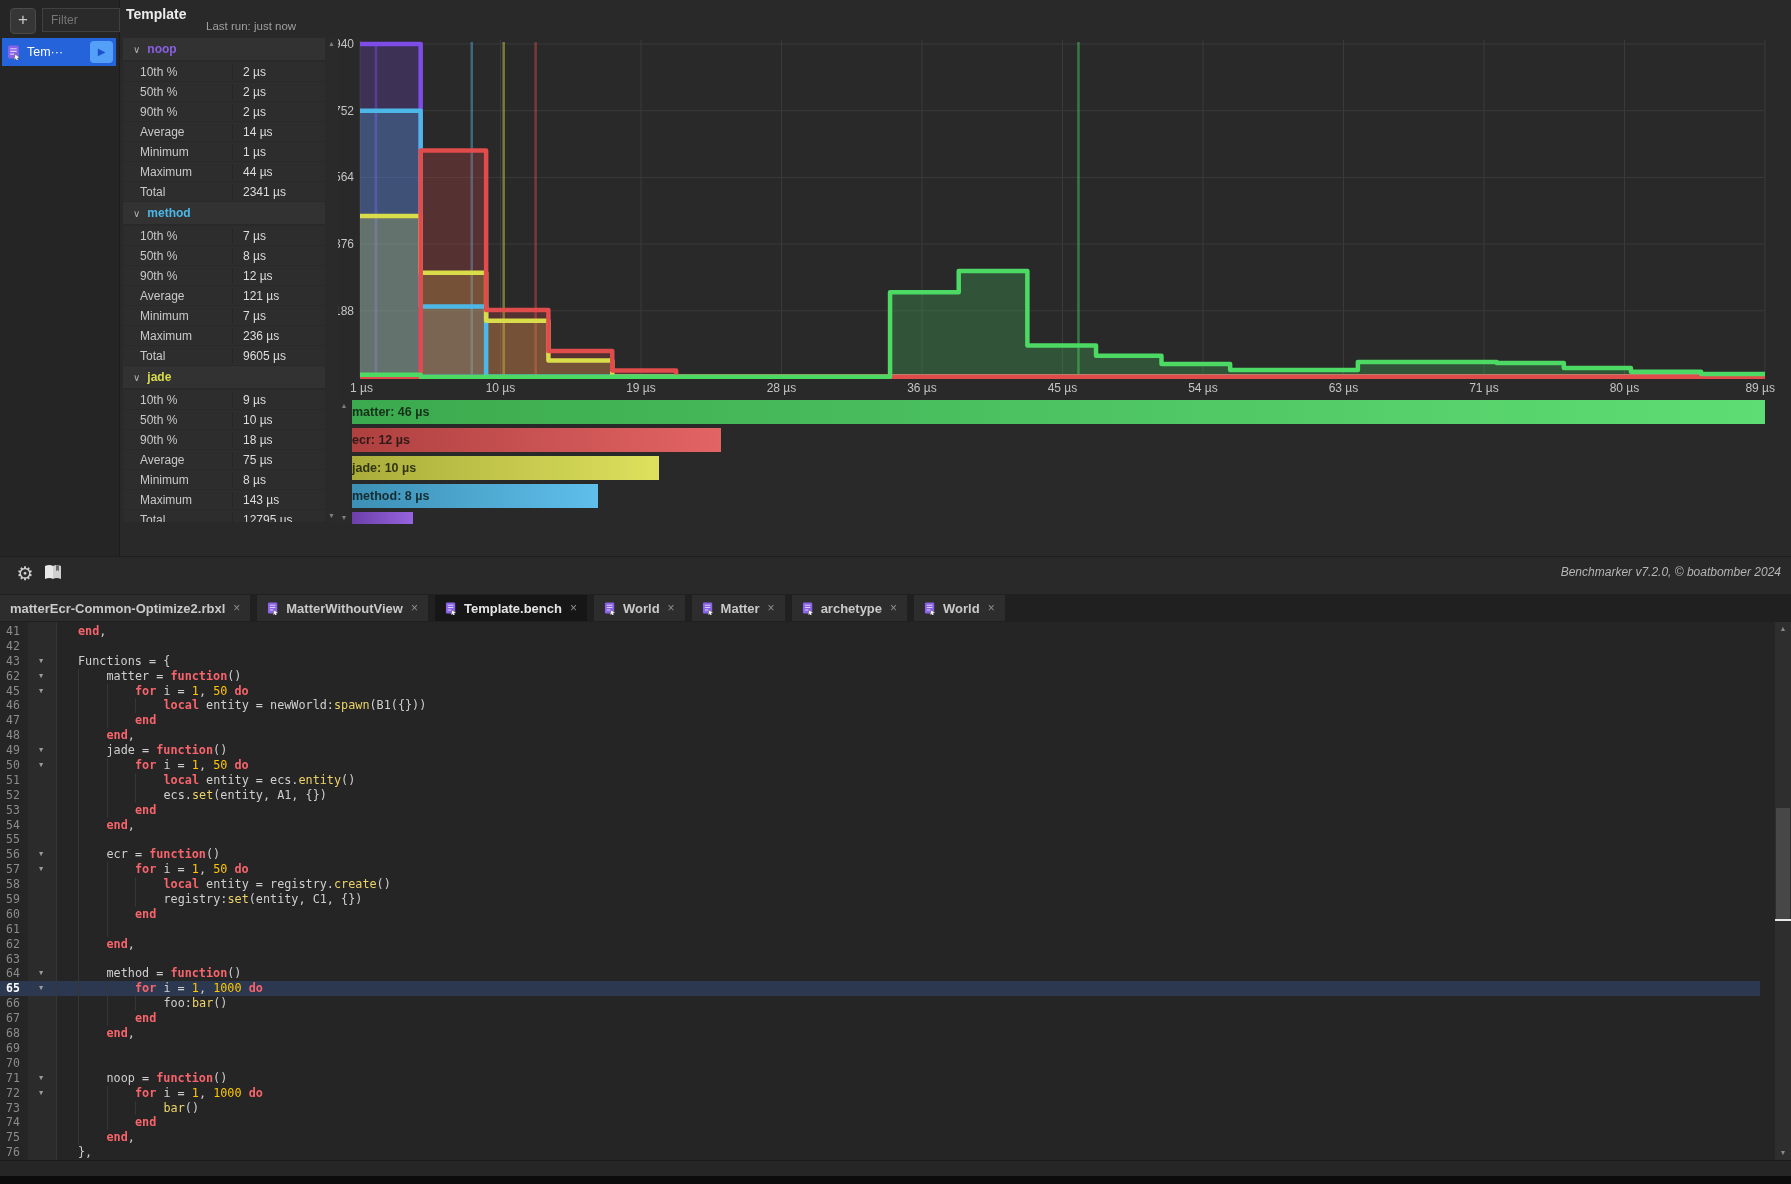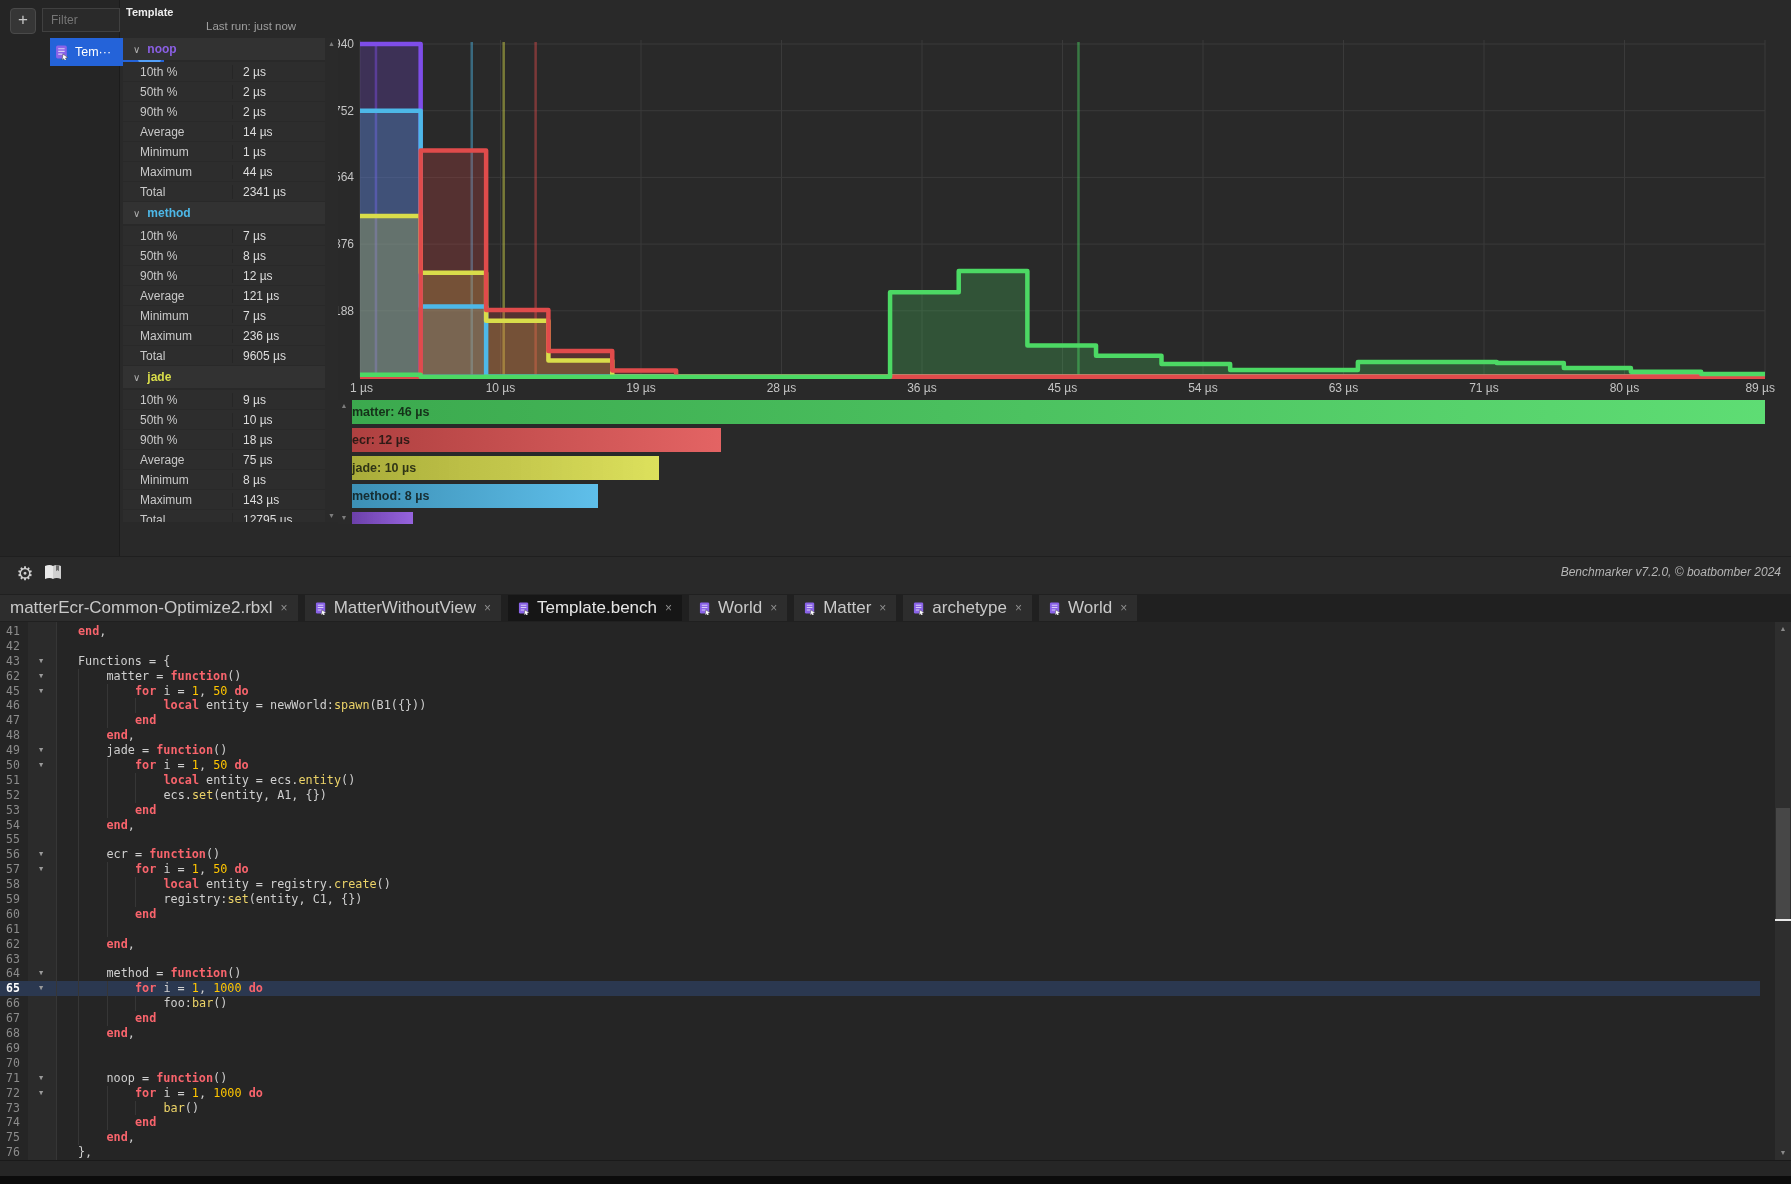--- a/index.html
+++ b/index.html
@@ -6,25 +6,25 @@
   #screen{position:relative;width:1791px;height:1184px;background:#292929;overflow:hidden;
     font-family:"Liberation Sans",sans-serif;color:#ccc;}
   .abs{position:absolute;}
   
   #plugin{left:0;top:0;width:1791px;height:594px;background:#292929;}
   #left-panel{left:0;top:0;width:119px;height:556px;background:#252525;border-right:1px solid #1c1c1c;}
   #add-btn{left:10px;top:8px;width:24px;height:24px;background:#363636;border:1px solid #4a4a4a;border-radius:4px;
     color:#c8c8c8;font-size:17px;line-height:22px;text-align:center;cursor:default;}
   #filter-input{left:42px;top:8px;width:68px;height:22px;background:#2a2a2a;border:1px solid #404040;border-radius:0;
     color:#7a7a7a;font-size:12px;padding:0 0 0 8px;font-family:"Liberation Sans",sans-serif;}
-  #bench-item{left:2px;top:38px;width:114px;height:28px;background:#2463d9;display:flex;align-items:center;margin-left:48px;}
+  #bench-item{left:2px;top:38px;width:114px;height:28px;background:#2463d9;display:flex;align-items:center;}
   #bench-item .lbl{color:#fff;font-size:12.5px;margin-left:5px;flex:1;}
   #play-btn{width:23px;height:22px;background:#54a0f8;border-radius:4px;margin-right:3px;
     color:#1c52cc;font-size:10px;text-align:center;line-height:22px;}
-  #hdr-title{left:126px;top:6px;font-size:11px;font-weight:bold;color:#ececec;}
+  #hdr-title{left:126px;top:6px;font-size:14px;font-weight:bold;color:#ececec;}
   #hdr-lastrun{left:206px;top:11px;font-size:11.5px;color:#9f9f9f;margin-top:9px;}
   
   #stats{left:123px;top:38px;width:202px;height:484px;overflow:hidden;}
   .sec-hdr{height:22px;background:#323232;margin-bottom:2px;display:flex;align-items:center;font-size:12px;font-weight:bold;}
   .sec-hdr .chev{color:#b0b0b0;font-size:10px;margin:0 7px 0 10px;font-weight:normal;}
   .stat-row{height:19px;margin-bottom:1px;background:#2d2d2d;display:flex;font-size:12px;align-items:center;}
   .stat-row .sl{width:92px;padding-left:17px;color:#c9c9c9;}
   .stat-row .sv{flex:1;border-left:1px solid #262626;padding-left:10px;color:#dedede;}
   .vscroll{background:#2a2a2a;display:flex;flex-direction:column;justify-content:space-between;align-items:center;}
   .vscroll span{color:#7d7d7d;font-size:7px;line-height:12px;}
@@ -39,21 +39,21 @@
   
   #plugin-footer{left:0;top:556px;width:1791px;height:38px;border-top:1px solid #1f1f1f;}
   #gear-btn{left:12px;top:4px;width:26px;height:26px;font-size:19px;color:#cfcfcf;text-align:center;line-height:26px;}
   #book-btn{left:42px;top:6px;width:24px;height:22px;}
   #credit{right:10px;top:8px;position:absolute;font-size:12px;font-style:italic;color:#b5b5b5;}
   
   #tabbar{left:0;top:594px;width:1791px;height:28px;background:#202020;border-bottom:1px solid #141414;
     display:flex;align-items:center;}
   .tab{height:26px;display:inline-flex;align-items:center;background:#2d2d2d;margin-right:7px;padding:0 10px;gap:6px;}
   .tab.active{background:#161616;}
-  .tab .tl{font-size:17px;color:#c9c9c9;white-space:nowrap;}
+  .tab .tl{font-size:13px;color:#c9c9c9;white-space:nowrap;font-weight:bold;}
   .tab.active .tl{color:#e6e6e6;}
   .tab .tx{font-size:12px;color:#8f8f8f;margin-left:2px;}
   
   #editor{left:0;top:622px;width:1791px;height:538px;background:#252525;overflow:hidden;}
   #gutter-strip{left:28px;top:0;width:28px;height:538px;background:#2b2b2b;border-right:1px solid #343434;}
   #code-lines{left:0;top:2px;width:1760px;}
   .cl{height:14.9px;line-height:14.9px;white-space:pre;font-family:"DejaVu Sans Mono",monospace;font-size:11.8px;position:relative;}
   .cl.hl{background:#2b3850;}
   .cl .num{display:inline-block;width:26px;text-align:center;color:#8c8c8c;font-size:11.5px;}
   .cl.hl .num{color:#fff;font-weight:bold;}

